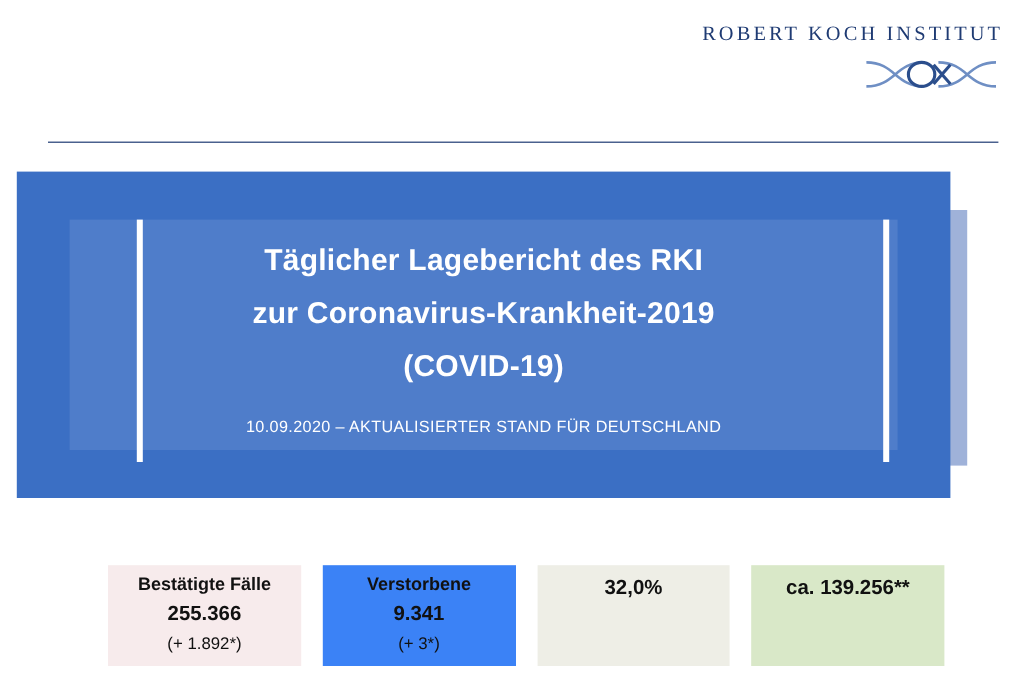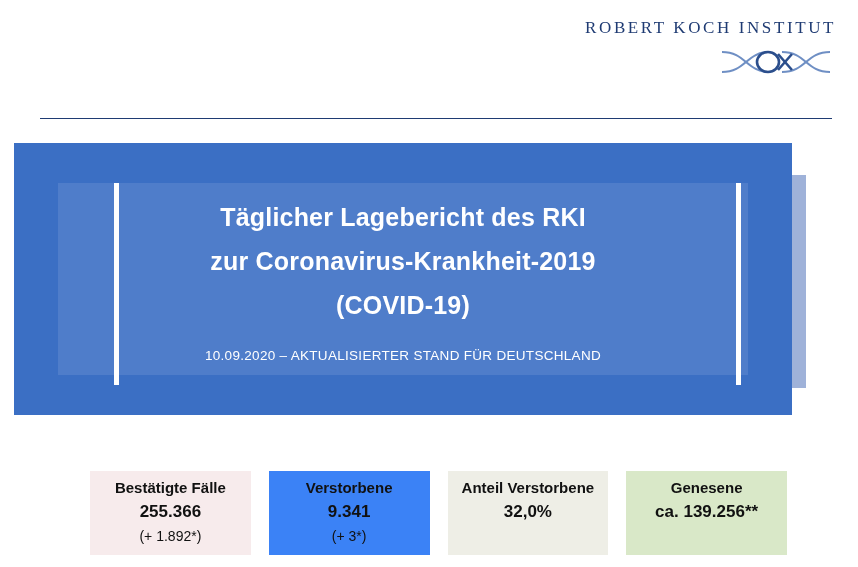--- a/index.html
+++ b/index.html
@@ -190,22 +190,20 @@
     <div class="stat-label">Bestätigte Fälle</div>
     <div class="stat-value">255.366</div>
     <div class="stat-delta">(+ 1.892*)</div>
   </div>
   <div class="stat-cell c1">
     <div class="stat-label">Verstorbene</div>
     <div class="stat-value">9.341</div>
     <div class="stat-delta">(+ 3*)</div>
   </div>
   <div class="stat-cell c2">
-    <div class="stat-label">Anteil Verstorbene</div>
     <div class="stat-value">32,0%</div>
     <div class="stat-delta"></div>
   </div>
   <div class="stat-cell c3">
-    <div class="stat-label">Genesene</div>
     <div class="stat-value">ca. 139.256**</div>
     <div class="stat-delta"></div>
   </div>
 </div>
 
 </body></html>

